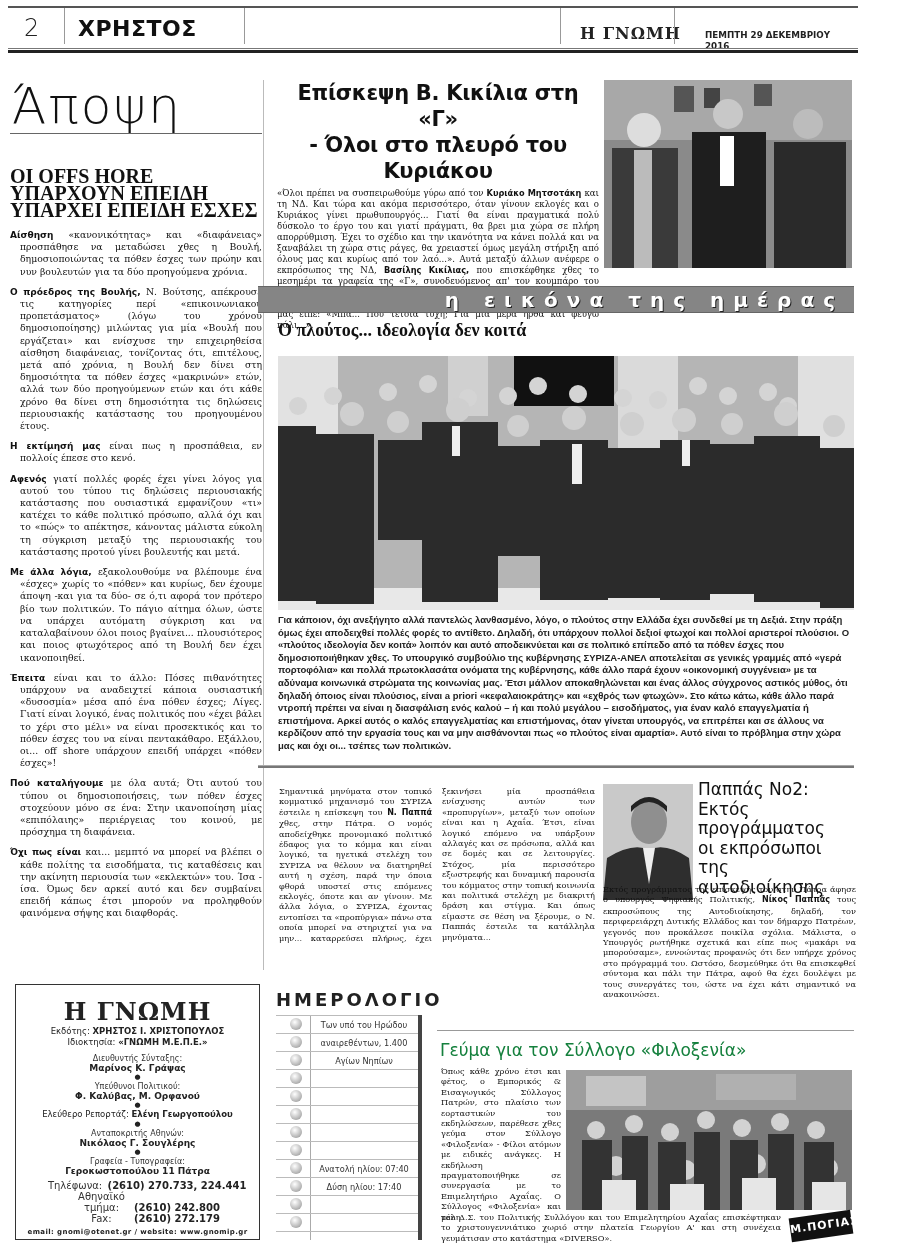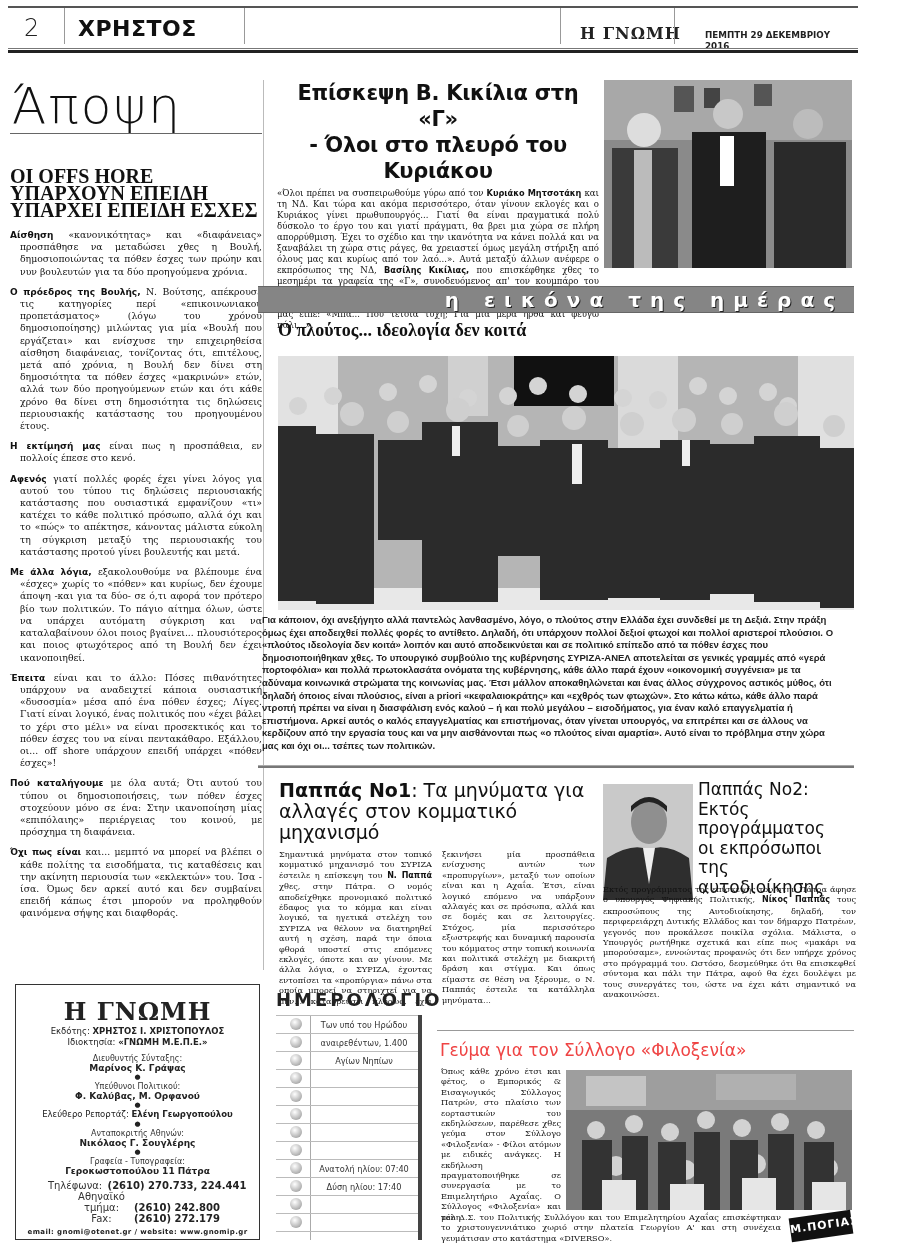--- a/index.html
+++ b/index.html
@@ -44,21 +44,21 @@
   .kik .txt b { font-family: "DejaVu Sans", sans-serif; font-size: 8.2px; }
   .photo { position: absolute; overflow: hidden; background: #777; }
   .photo svg { display: block; width: 100%; height: 100%; }
   .kik-photo { left: 604px; top: 80px; width: 248px; height: 188px; }
 
   
   .band { position: absolute; left: 258px; top: 286px; width: 596px; height: 27px; background: #858585; border-top: 1px solid #666; border-bottom: 1px solid #666; }
   .band span { position: absolute; right: 10px; top: 1px; font-family: "DejaVu Sans", sans-serif; font-weight: bold; font-size: 20px; letter-spacing: 9px; color: #fff; text-shadow: 1px 1px 0 #222; }
   .potd-title { position: absolute; left: 278px; top: 320px; font-family: Liberation Serif, serif; font-weight: bold; font-size: 18px; color: #111; }
   .potd-photo { left: 278px; top: 356px; width: 576px; height: 254px; background: #9a9a9a; }
-  .potd-caption { position: absolute; left: 262px; top: 614px; width: 576px; font-family: "Liberation Sans", sans-serif; font-weight: bold; font-size: 9.5px; line-height: 12.6px; color: #222; }
+  .potd-caption { position: absolute; left: 278px; top: 614px; width: 576px; font-family: "Liberation Sans", sans-serif; font-weight: bold; font-size: 9.5px; line-height: 12.6px; color: #222; }
   .mid-rule { position: absolute; left: 258px; top: 765px; width: 596px; height: 3px; border-top: 1px solid #aaa; border-bottom: 2px solid #777; }
 
   
   .p1 { position: absolute; left: 279px; top: 780px; width: 316px; }
   .p1 h2 { font-family: "DejaVu Sans", sans-serif; font-weight: normal; font-size: 19px; line-height: 21px; color: #111; }
   .p1 h2 b { font-weight: bold; }
   .p1 .cols { display: flex; gap: 10px; margin-top: 6px; }
   .p1 .cols div { width: 153px; font-size: 8.2px; line-height: 10.4px; text-align: justify; }
   .p1 .cols b { font-family: "DejaVu Sans", sans-serif; font-size: 8px; }
 
@@ -73,21 +73,21 @@
   
   .cal { position: absolute; left: 276px; top: 989px; width: 146px; height: 256px; }
   .cal .ttl { font-family: "DejaVu Sans", sans-serif; font-weight: bold; font-size: 18px; letter-spacing: 3px; color: #222; text-align: center; height: 26px; }
   .cal .sheet { position: relative; height: 225px; border-right: 4px solid #444; }
   .cal .line { position: absolute; left: 0; right: 0; height: 1px; background: #bbb; }
   .cal .margin { position: absolute; left: 34px; top: 0; bottom: 0; width: 1px; background: #aaa; }
   .cal .ring { position: absolute; left: 14px; width: 12px; height: 12px; border-radius: 50%; background: radial-gradient(circle at 40% 35%, #fff, #bbb 60%, #888); }
   .cal .entry { position: absolute; left: 36px; right: 2px; text-align: center; font-family: "DejaVu Sans", sans-serif; font-size: 8.2px; color: #333; }
 
   
-  .fx-title { position: absolute; left: 440px; top: 1040px; font-family: "DejaVu Sans", sans-serif; font-weight: normal; font-size: 17px; color: #ef4444; }
+  .fx-title { position: absolute; left: 440px; top: 1040px; font-family: "DejaVu Sans", sans-serif; font-weight: normal; font-size: 17px; color: #15803d; }
   .fx-txt { position: absolute; left: 441px; top: 1066px; width: 120px; font-size: 8.2px; line-height: 10.4px; text-align: justify; }
   .fx-tail { position: absolute; left: 441px; top: 1212px; width: 340px; font-size: 8.2px; line-height: 10.4px; text-align: justify; }
   .fx-photo { left: 566px; top: 1070px; width: 286px; height: 140px; background: #888; }
   .sig { position: absolute; left: 790px; top: 1214px; width: 62px; height: 24px; background: #111; color: #fff; font-family: "DejaVu Sans", sans-serif; font-weight: bold; font-size: 11px; text-align: center; line-height: 24px; transform: rotate(-8deg); letter-spacing: 1px; }
 </style>
 </head>
 <body>
 
 <header class="mast">
   <span class="pnum">2</span>
@@ -226,21 +226,20 @@
         <rect x="294" y="88" width="10" height="40"></rect>
         <rect x="174" y="70" width="8" height="30"></rect>
         <rect x="404" y="84" width="8" height="26"></rect>
       </g>
   </svg>
 </div>
 <p class="potd-caption">Για κάποιον, όχι ανεξήγητο αλλά παντελώς λανθασμένο, λόγο, ο πλούτος στην Ελλάδα έχει συνδεθεί με τη Δεξιά. Στην πράξη όμως έχει αποδειχθεί πολλές φορές το αντίθετο. Δηλαδή, ότι υπάρχουν πολλοί δεξιοί φτωχοί και πολλοί αριστεροί πλούσιοι. Ο «πλούτος ιδεολογία δεν κοιτά» λοιπόν και αυτό αποδεικνύεται και σε πολιτικό επίπεδο από τα πόθεν έσχες που δημοσιοποιήθηκαν χθες. Το υπουργικό συμβούλιο της κυβέρνησης ΣΥΡΙΖΑ-ΑΝΕΛ αποτελείται σε γενικές γραμμές από «γερά πορτοφόλια» και πολλά πρωτοκλασάτα ονόματα της κυβέρνησης, κάθε άλλο παρά έχουν «οικονομική συγγένεια» με τα αδύναμα κοινωνικά στρώματα της κοινωνίας μας. Έτσι μάλλον αποκαθηλώνεται και ένας άλλος σύγχρονος αστικός μύθος, ότι δηλαδή όποιος είναι πλούσιος, είναι a priori «κεφαλαιοκράτης» και «εχθρός των φτωχών». Στο κάτω κάτω, κάθε άλλο παρά ντροπή πρέπει να είναι η διασφάλιση ενός καλού – ή και πολύ μεγάλου – εισοδήματος, για έναν καλό επαγγελματία ή επιστήμονα. Αρκεί αυτός ο καλός επαγγελματίας και επιστήμονας, όταν γίνεται υπουργός, να επιτρέπει και σε άλλους να κερδίζουν από την εργασία τους και να μην αισθάνονται πως «ο πλούτος είναι αμαρτία». Αυτό είναι το πρόβλημα στην χώρα μας και όχι οι... τσέπες των πολιτικών.</p>
 <div class="mid-rule"></div>
 
 <article class="p1">
-  <h2><b>Παππάς Νο1</b><span>: Τα μηνύματα για αλλαγές στον κομματικό μηχανισμό</span></h2>
   <div class="cols">
     <div style="width:316px; column-count:2; column-gap:10px; height:190px;"><span>Σημαντικά μηνύματα στον τοπικό κομματικό μηχανισμό του ΣΥΡΙΖΑ έστειλε η επίσκεψη του </span><b>Ν. Παππά</b><span> χθες, στην Πάτρα. Ο νομός αποδείχθηκε προνομιακό πολιτικό έδαφος για το κόμμα και είναι λογικό, τα ηγετικά στελέχη του ΣΥΡΙΖΑ να θέλουν να διατηρηθεί αυτή η σχέση, παρά την όποια φθορά υποστεί στις επόμενες εκλογές, όποτε και αν γίνουν. Με άλλα λόγια, ο ΣΥΡΙΖΑ, έχοντας εντοπίσει τα «προπύργια» πάνω στα οποία μπορεί να στηριχτεί για να μην... καταρρεύσει πλήρως, έχει ξεκινήσει μία προσπάθεια ενίσχυσης αυτών των «προπυργίων», μεταξύ των οποίων είναι και η Αχαΐα. Έτσι, είναι λογικό επόμενο να υπάρξουν αλλαγές και σε πρόσωπα, αλλά και σε δομές και σε λειτουργίες. Στόχος, μία περισσότερο εξωστρεφής και δυναμική παρουσία του κόμματος στην τοπική κοινωνία και πολιτικά στελέχη με διακριτή δράση και στίγμα. Και όπως είμαστε σε θέση να ξέρουμε, ο Ν. Παππάς έστειλε τα κατάλληλα μηνύματα...</span></div>
   </div>
 </article>
 
 <div class="photo p2-photo">
   <svg viewBox="0 0 90 116" preserveAspectRatio="none">
     <rect width="90" height="116" fill="#c9c9c9"></rect>
     <ellipse cx="46" cy="38" rx="18" ry="22" fill="#8f8f8f"></ellipse>
     <path d="M28 28 Q46 8 64 28 L64 22 Q46 4 28 22 Z" fill="#222"></path>

